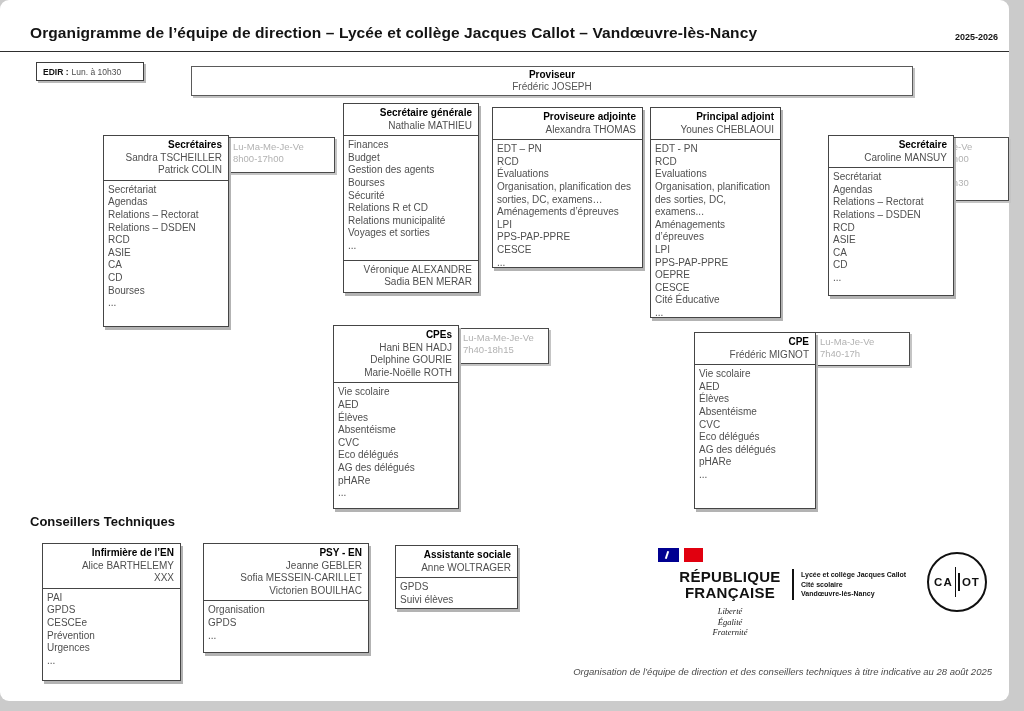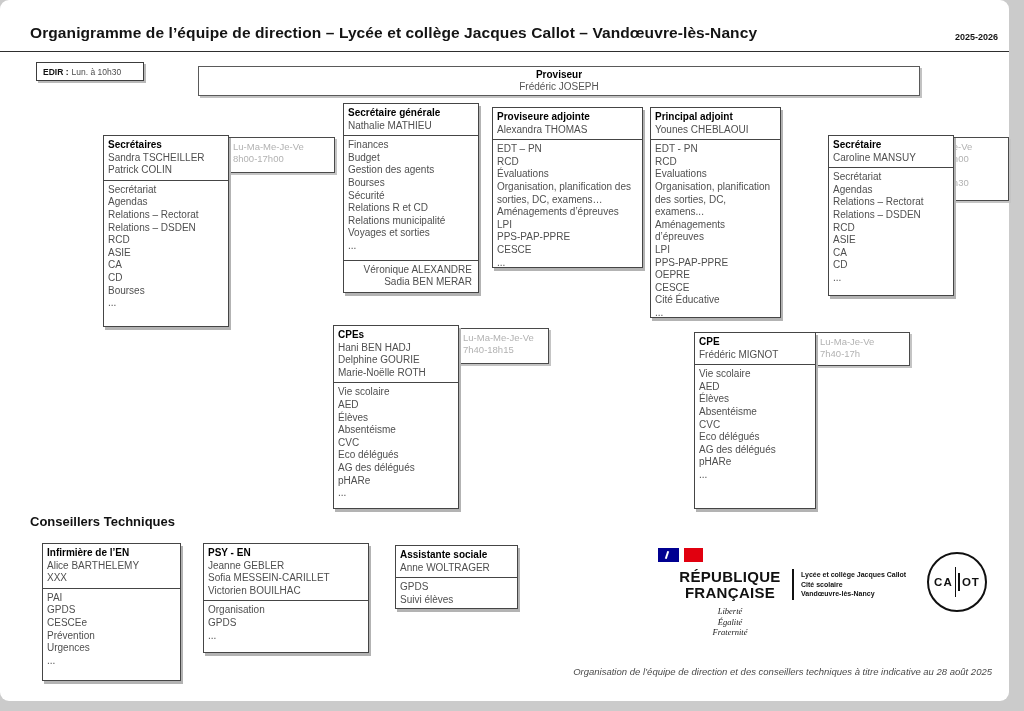--- a/index.html
+++ b/index.html
@@ -7,26 +7,26 @@
   #canvas { position:relative; width:1024px; height:711px; overflow:hidden; }
   #page { position:absolute; left:0; top:0; width:1009px; height:701px; background:#ffffff;border-radius:9px; }
 
   .hdr-title { position:absolute; left:30px; top:24px; width:880px; font-size:15.5px; font-weight:bold; color:#141414; letter-spacing:.1px; }
   .hdr-year  { position:absolute; left:938px; top:32px; width:60px; font-size:9px; font-weight:bold; color:#141414; text-align:right; }
   .hdr-rule  { position:absolute; left:0; top:51px; width:1009px; height:0; border-top:1.4px solid #2e2e2e; }
 
   .edir { position:absolute; left:36px; top:62px; width:108px; height:19px; border:1.4px solid #3c3c3c; box-shadow:2px 2px 0 #b9b9b9; background:#fff; font-size:8.5px; color:#4c4c4c; display:flex; align-items:center; padding-left:6px; }
   .edir b { color:#111; margin-right:3px; }
 
-  .provbox { position:absolute; left:198px; top:66px; width:722px; height:30px; border:1.2px solid #5a5a5a; box-shadow:2px 2px 0 #c2c2c2; background:#fff; display:flex; flex-direction:column; align-items:center; justify-content:center; font-size:10px; line-height:12.5px; }
+  .provbox { position:absolute; left:191px; top:66px; width:722px; height:30px; border:1.2px solid #5a5a5a; box-shadow:2px 2px 0 #c2c2c2; background:#fff; display:flex; flex-direction:column; align-items:center; justify-content:center; font-size:10px; line-height:12.5px; }
   .provbox .t { font-weight:bold; color:#000; }
   .provbox .n { color:#555; }
 
   .orgbox { position:absolute; background:#fff; border:1.3px solid #454545; box-shadow:2px 3px 0 #b3b3b3; display:flex; flex-direction:column; font-size:10px; line-height:12.6px; z-index:2; }
-  .obhead { padding:3px 6px 3px 4px; text-align:left; border-bottom:1.2px solid #454545; }
+  .obhead { padding:3px 6px 3px 4px; text-align:right; border-bottom:1.2px solid #454545; }
   .obtitle { font-weight:bold; color:#000; }
   .obperson { color:#4f4f4f; }
   .obbody { flex:1 1 auto; padding:3px 6px 3px 4px; text-align:left; color:#4f4f4f; }
   .obduty {}
   .obfoot { padding:3px 6px 3px 4px; text-align:right; color:#4f4f4f; border-top:1.2px solid #454545; }
 
   .hoursnote { position:absolute; background:#fff; border:1.3px solid #4a4a4a; box-shadow:2px 2px 0 #c4c4c4; padding:3px 4px; font-size:9.5px; line-height:12px; color:#b2b2b2; z-index:1; }
   .hline {}
 
   .section-heading { position:absolute; left:30px; top:514px; font-size:13px; font-weight:bold; color:#111; }

